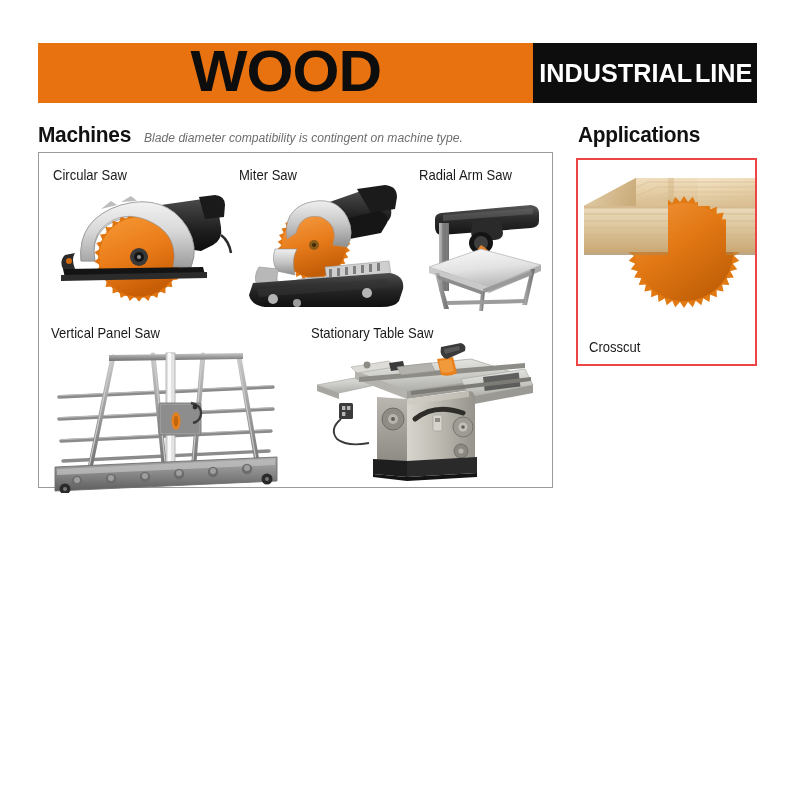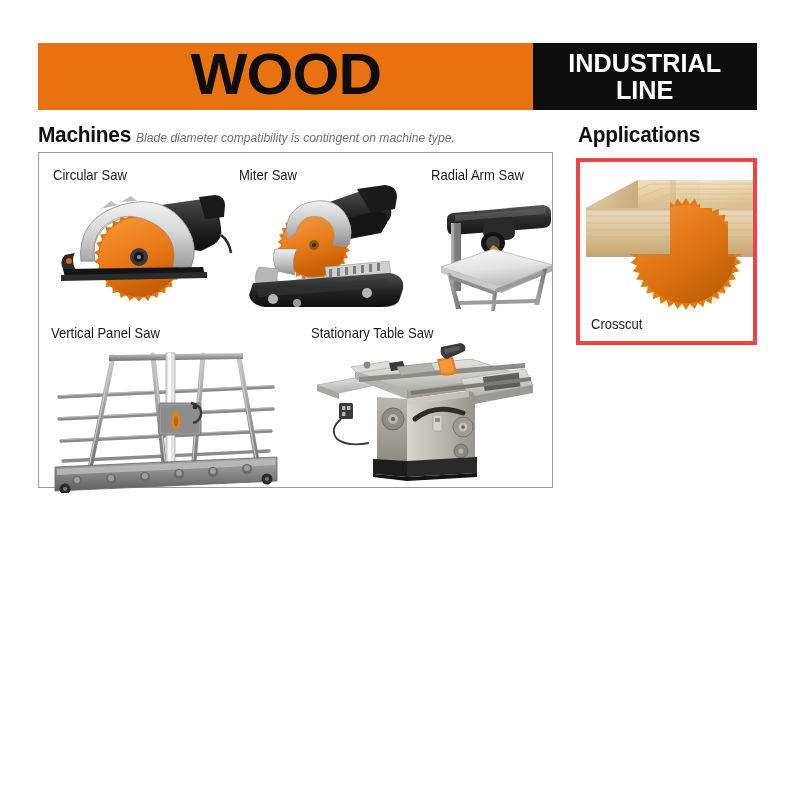--- a/index.html
+++ b/index.html
@@ -20,21 +20,21 @@
     height: 800px;
     background: #ffffff;
   }
 
   
   .header {
     position: absolute;
     left: 38px;
     top: 43px;
     width: 719px;
-    height: 67px;
+    height: 60px;
     display: flex;
   }
   .header-wood {
     background: #E8720F;
     width: 495px;
     height: 100%;
     display: flex;
     align-items: center;
     justify-content: center;
   }
@@ -46,41 +46,42 @@
     letter-spacing: -1px;
     transform: scaleX(1.06);
     line-height: 1;
     padding-bottom: 4px;
   }
   .header-line {
     background: #0d0d0d;
     flex: 1;
     height: 100%;
     display: flex;
-    flex-direction: column;
+    flex-direction: row;
     align-items: center;
     justify-content: center;
     color: #ffffff;
   }
   .header-line-1, .header-line-2 {
     font-family: "Liberation Sans", sans-serif;
     font-weight: bold;
     font-size: 26px;
     line-height: 1.02;
     letter-spacing: 0px;
     transform: scaleX(0.97);
   }
 
   
   .machines-title-row {
     position: absolute;
     left: 38px;
     top: 122px;
     display: flex;
     align-items: baseline;
+    gap: 8px;
   }
   .machines-title {
     font-family: "Liberation Sans", sans-serif;
     font-weight: bold;
     font-size: 22px;
     color: #111111;
     letter-spacing: -0.3px;
     transform: scaleX(0.95);
     transform-origin: left;
   }
@@ -114,22 +115,22 @@
     height: 336px;
     border: 1px solid #9a9a9a;
     box-sizing: border-box;
     background: #ffffff;
   }
   .applications-box {
     position: absolute;
     left: 576px;
     top: 158px;
     width: 181px;
-    height: 187px;
-    border: 4px solid #ef4444;
+    height: 208px;
+    border: 2px solid #ef4444;
     box-sizing: border-box;
     background: #ffffff;
     overflow: hidden;
   }
 
   
   .machine-cell {
     position: absolute;
   }
   .machine-label {
@@ -139,21 +140,21 @@
     transform: scaleX(0.9);
     transform-origin: left;
     white-space: nowrap;
   }
   .machine-art {
     position: relative;
   }
 
   .mc-circular   { left: 14px;  top: 14px;  }
   .mc-miter      { left: 200px; top: 14px;  }
-  .mc-radial     { left: 380px; top: 14px; margin-left: 12px;  }
+  .mc-radial     { left: 380px; top: 14px;  }
   .mc-vertical   { left: 12px;  top: 172px; }
   .mc-table      { left: 272px; top: 172px; }
 
   
   .app-art {
     position: absolute;
     left: 0;
     top: 0;
     width: 179px;
     height: 175px;

